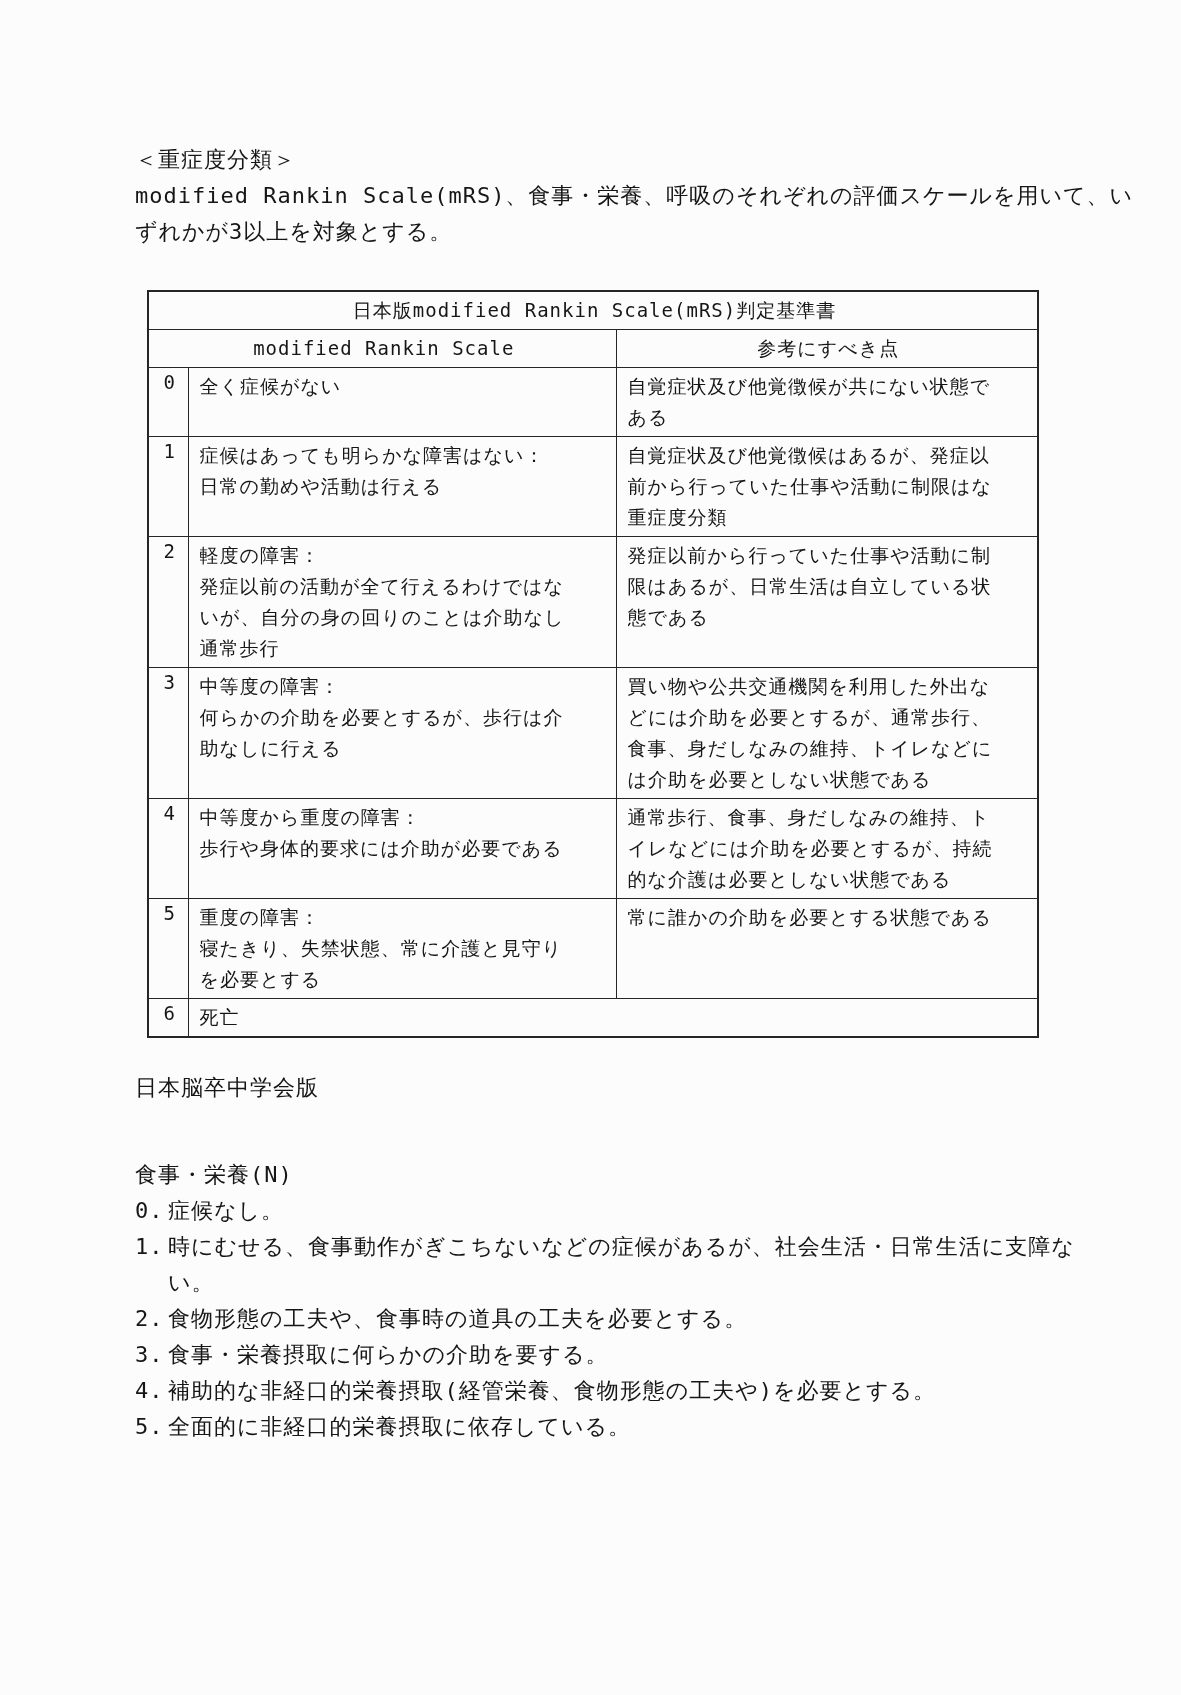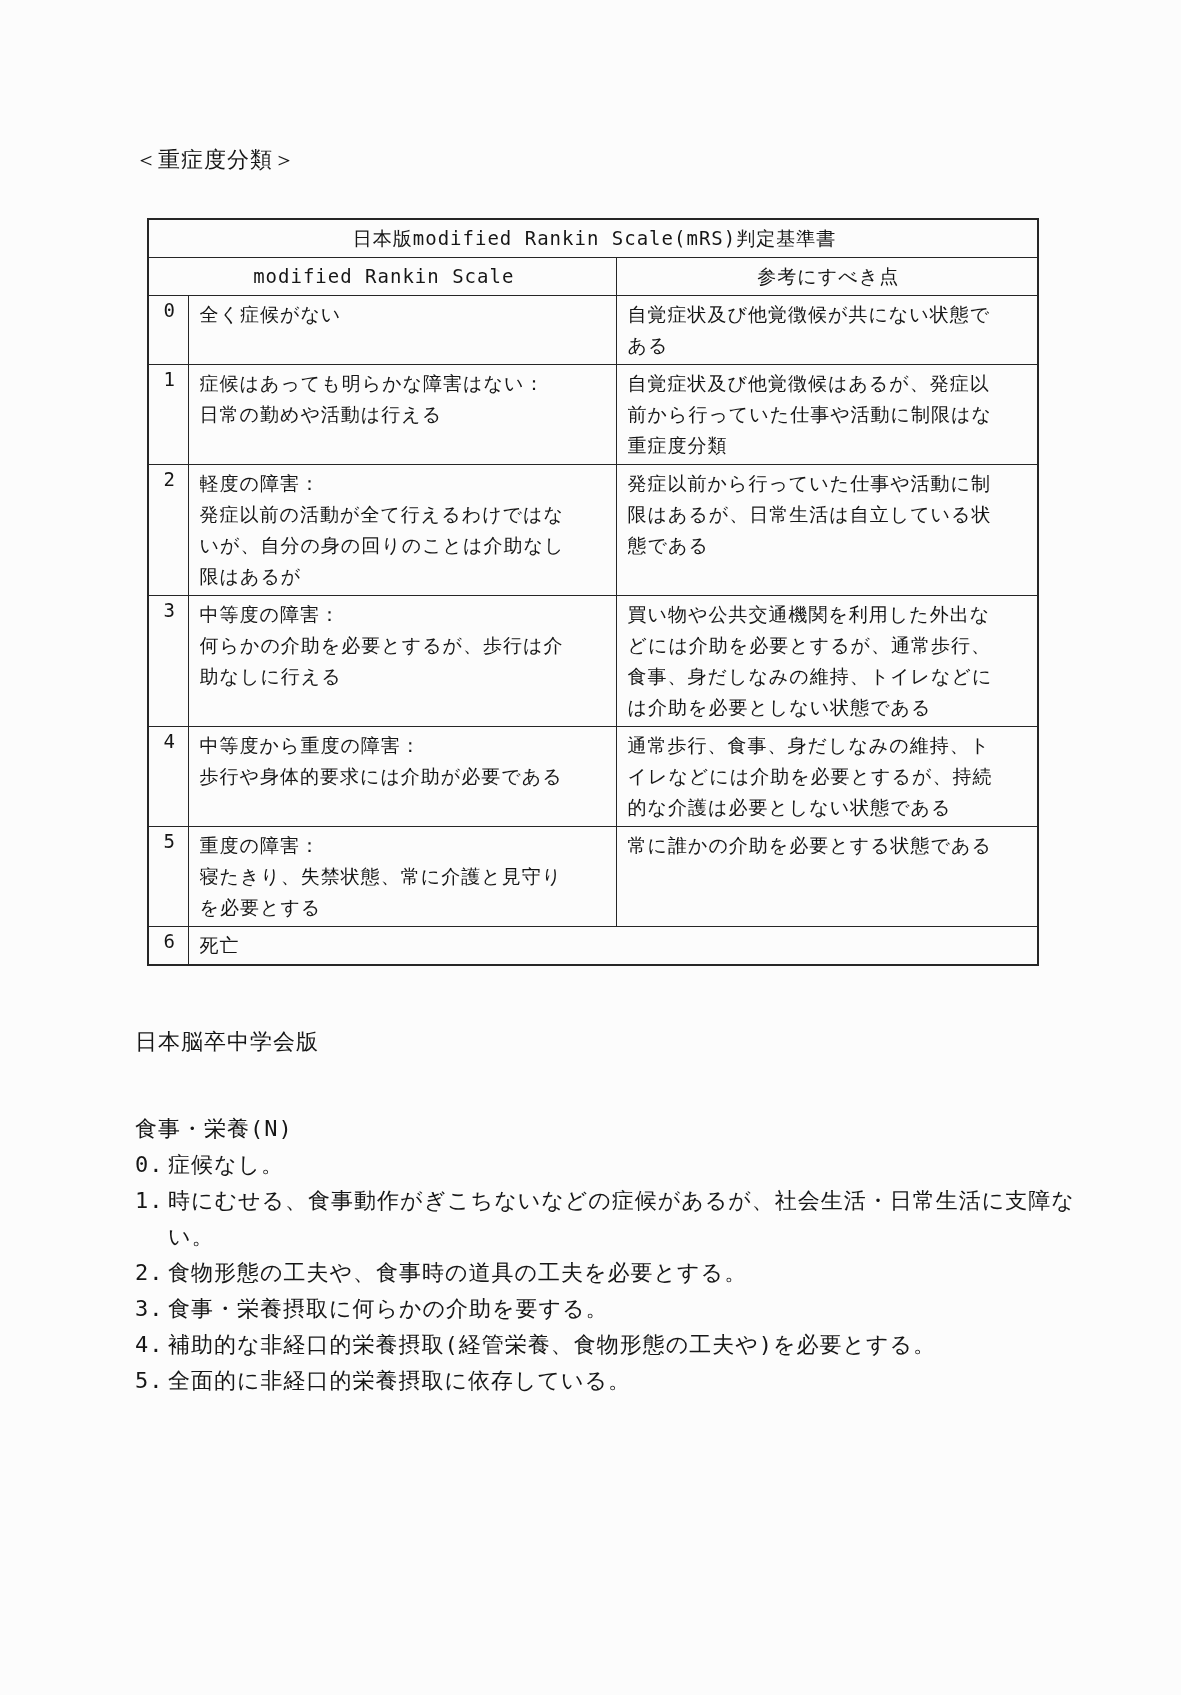--- a/index.html
+++ b/index.html
@@ -56,21 +56,21 @@
     text-align: center;
     padding: 3px 0;
   }
   td.t-title .ln, td.t-head .ln { line-height: 31px; }
   td.num {
     text-align: center;
     padding: 3px 0;
   }
   
   .source {
-    margin-top: 58px;
+    margin-top: 32px;
     line-height: 36px;
     font-family: Liberation Serif, serif;
   }
   .note .bline.indent { padding-left: 25px; }
   
   .nut-title {
     margin-top: 51px;
     line-height: 36px;
   }
   .nut-item { display: flex; }
@@ -81,20 +81,24 @@
   }
   .nut-text { flex: 1 1 auto; }
 </style>
 </head>
 <body>
 
 <div class="page">
 
   <div class="heading">＜重症度分類＞</div>
 
+  <div class="para">
+    <div class="bline">modified Rankin Scale(mRS)、食事・栄養、呼吸のそれぞれの評価スケールを用いて、い</div>
+    <div class="bline">ずれかが3以上を対象とする。</div>
+  </div>
 
   <table class="mrs">
     <colgroup>
         <col class="c-num">
         <col class="c-desc">
         <col class="c-ref">
       </colgroup>
     <tbody>
       <tr>
         <td class="t-title" colspan="3">
@@ -133,21 +137,21 @@
           <div class="ln">重症度分類</div>
         </td>
       </tr>
 
       <tr>
         <td class="num">2</td>
         <td>
           <div class="ln">軽度の障害：</div>
           <div class="ln">発症以前の活動が全て行えるわけではな</div>
           <div class="ln">いが、自分の身の回りのことは介助なし</div>
-          <div class="ln">限はあるが</div>
+          <div class="ln">通常歩行</div>
         </td>
         <td>
           <div class="ln">発症以前から行っていた仕事や活動に制</div>
           <div class="ln">限はあるが、日常生活は自立している状</div>
           <div class="ln">態である</div>
         </td>
       </tr>
 
       <tr>
         <td class="num">3</td>

